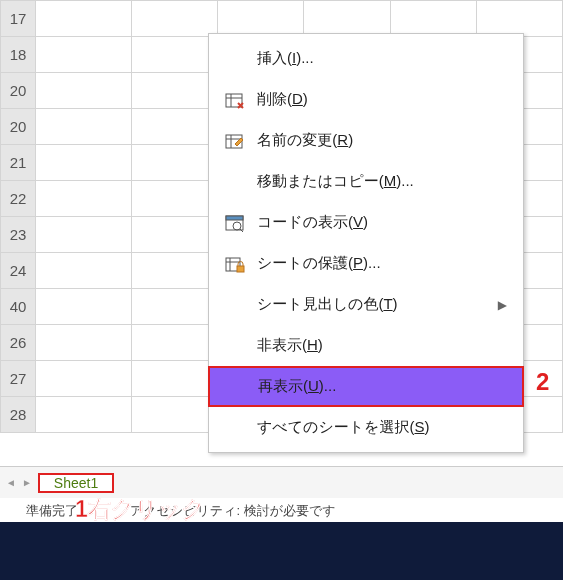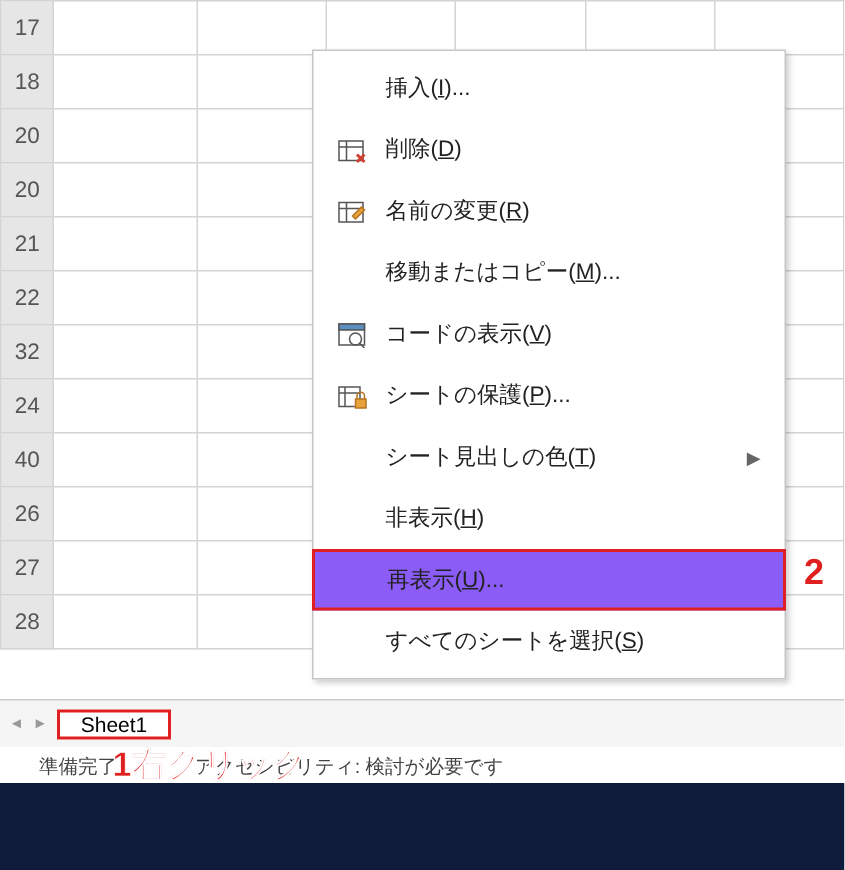--- a/index.html
+++ b/index.html
@@ -7,21 +7,21 @@
 
 .grid { position: absolute; top: 0; left: 0; width: 563px; border-collapse: collapse; }
 .grid td { border: 1px solid #d4d4d4; height: 36px; }
 .row-header { background: #e6e6e6; width: 36px; text-align: center; color: #555; font-size: 15px; }
 .col-a { width: 100px; }
 .col-b, .col-c, .col-d, .col-e, .col-f { width: 90px; }
 
 .tab-area { position: absolute; top: 466px; left: 0; width: 563px; height: 32px; background: #f5f5f5; border-top: 1px solid #ccc; display: flex; align-items: center; }
 .tab-nav { display: flex; padding: 0 6px; gap: 6px; }
 .tab-nav span { color: #999; font-size: 10px; }
-.sheet-tab { padding: 0 14px; background: #fff; border: 2px solid #e02020; color: #000000; font-size: 14px; }
+.sheet-tab { padding: 0 14px; background: #fff; border: 2px solid #e02020; color: #4d7c0f; font-size: 14px; }
 
 .status-bar { position: absolute; top: 498px; left: 16px; width: 563px; height: 24px; padding: 4px 10px; font-size: 13px; color: #444; }
 
 .bottom-dark { position: absolute; top: 522px; left: 0; width: 563px; height: 58px; background: #0f1b3a; }
 
 .context-menu { position: absolute; top: 33px; left: 208px; width: 316px; background: #fff; border: 1px solid #c6c6c6; box-shadow: 2px 2px 4px rgba(0,0,0,0.2); padding: 4px 0; }
 .menu-item { display: flex; align-items: center; height: 41px; padding: 0 16px 0 12px; cursor: default; justify-content: center; }
 .menu-item.highlight { background: #8b5cf6; border: 2px solid #e02020; margin: 0 -1px; }
 .menu-icon { width: 28px; height: 20px; display: flex; align-items: center; justify-content: center; }
 .menu-label { flex: 1; font-size: 15px; color: #222; padding-left: 8px; }
@@ -86,21 +86,21 @@
       <tr>
         <td class="row-header">22</td>
         <td class="col-a"></td>
         <td class="col-b"></td>
         <td class="col-c"></td>
         <td class="col-d"></td>
         <td class="col-e"></td>
         <td class="col-f"></td>
       </tr>
       <tr>
-        <td class="row-header">32</td>
+        <td class="row-header">23</td>
         <td class="col-a"></td>
         <td class="col-b"></td>
         <td class="col-c"></td>
         <td class="col-d"></td>
         <td class="col-e"></td>
         <td class="col-f"></td>
       </tr>
       <tr>
         <td class="row-header">24</td>
         <td class="col-a"></td>

